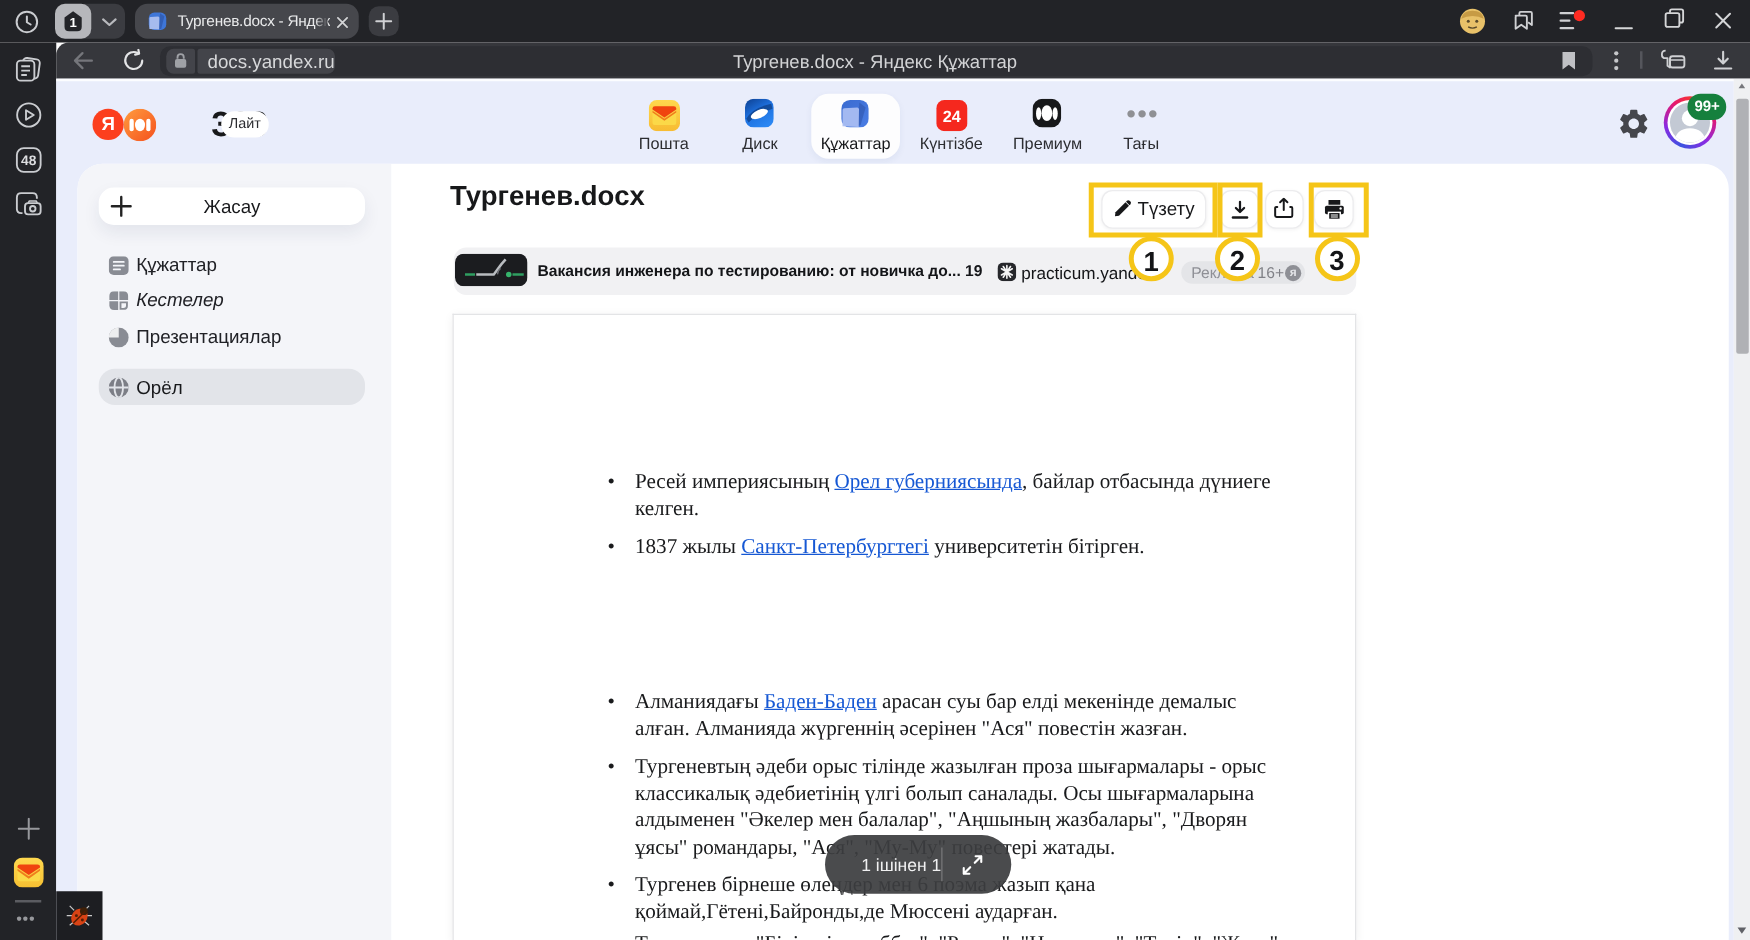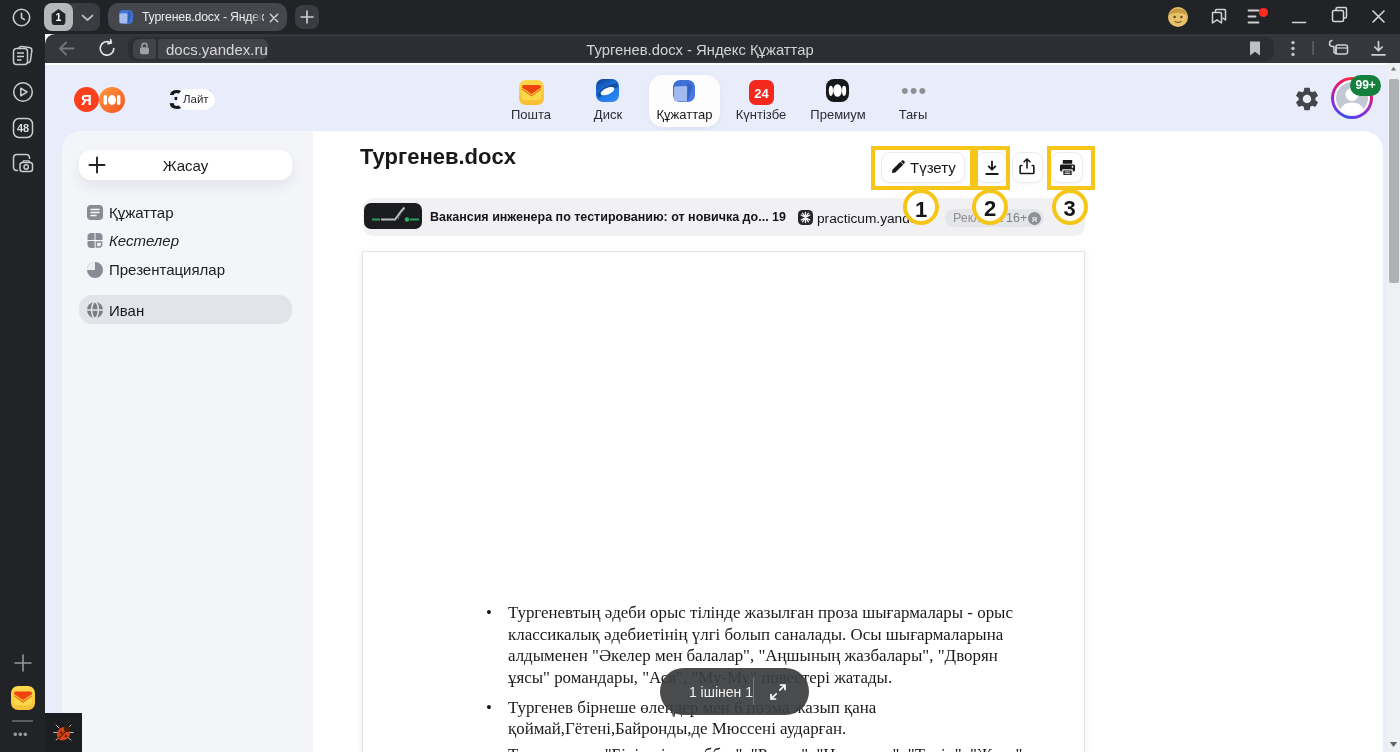--- a/index.html
+++ b/index.html
@@ -238,21 +238,21 @@
 <div class="abs" style="left:109px;top:261px;font-size:15px;color:#202126;">Презентациялар</div>
 
 <div class="abs" style="left:79px;top:295px;width:213px;height:29px;background:#e2e4e9;border-radius:13px;"></div>
 <svg class="abs" style="left:87px;top:302px" width="16" height="16" viewBox="0 0 16 16">
     <circle cx="8" cy="8" r="8" fill="#7c7e86"></circle>
     <g fill="none" stroke="#e2e4e9" stroke-width="1.5">
       <ellipse cx="8" cy="8" rx="3.4" ry="8"></ellipse>
       <path d="M0 8h16"></path>
     </g>
   </svg>
-<div class="abs" style="left:109px;top:302px;font-size:15px;color:#17181b;">Иван</div>
+<div class="abs" style="left:109px;top:302px;font-size:15px;color:#17181b;">Орёл</div>
 
 <div class="abs" style="left:360px;top:144px;font-size:22px;font-weight:bold;color:#17181a;">Тургенев.docx</div>
 
 <div class="abs" style="left:880.5px;top:152px;width:84.5px;height:31px;background:#fff;border:1px solid #ececee;border-radius:9px;box-shadow:0 1px 3px rgba(0,0,0,0.05);"></div>
 <svg class="abs" style="left:891px;top:159px" width="15" height="15" viewBox="0 0 16 16" fill="#17181a">
     <path d="M1.5 11.5 10 3l3 3-8.5 8.5L1 15Z"></path>
     <path d="M11.2 1.8 Q12.4.6 13.8 1.9l.3.3Q15.4 3.6 14.2 4.8l-.7.7-3-3Z"></path>
   </svg>
 <div class="abs" style="left:910px;top:159px;font-size:15px;color:#17181a;">Түзету</div>
 <div class="abs" style="left:976px;top:152px;width:31px;height:31px;background:#fff;border:1px solid #ececee;border-radius:9px;box-shadow:0 1px 3px rgba(0,0,0,0.05);"></div>
@@ -291,20 +291,23 @@
     </g>
   </svg>
 <div class="abs" style="left:817px;top:211px;font-size:13.7px;color:#141518;">practicum.yandex</div>
 <div class="abs" style="left:945px;top:209px;width:99px;height:18px;background:#e4e5e8;border-radius:9px;"></div>
 <div class="abs" style="left:953px;top:211px;font-size:12.5px;color:#8f9096;">Реклама</div>
 <div class="abs" style="left:1006px;top:211px;font-size:12.5px;color:#808187;">16+</div>
 <div class="abs" style="left:1028px;top:211.5px;width:13px;height:13px;border-radius:50%;background:#8e8f95;color:#e4e5e8;font-size:9.5px;text-align:center;line-height:13px;font-weight:bold;">я</div>
 
 <div class="abs" style="left:362px;top:251px;width:723px;height:501px;background:#fff;border:1px solid #e3e4e6;border-bottom:none;box-shadow:0 2px 8px rgba(0,0,0,0.07);"></div>
 <div id="doc" class="abs" style="left:462px;top:251px;width:580px;height:501px;font-family:'Liberation Serif',serif;font-size:16.9px;line-height:21.5px;color:#191a1c;">
+  <div class="bull" style="top:123px;">Ресей империясының <a class="lk">Орел губерниясында</a>, байлар отбасында дүниеге<br>келген.</div>
+  <div class="bull" style="top:174.5px;">1837 жылы <a class="lk">Санкт-Петербургтегі</a> университетін бітірген.</div>
+  <div class="bull" style="top:299px;">Алманиядағы <a class="lk">Баден-Баден</a> арасан суы бар елді мекенінде демалыс<br>алған. Алманияда жүргеннің әсерінен "Ася" повестін жазған.</div>
   <div class="bull" style="top:351px;">Тургеневтың әдеби орыс тілінде жазылған проза шығармалары - орыс<br>классикалық әдебиетінің үлгі болып саналады. Осы шығармаларына<br>алдыменен "Әкелер мен балалар", "Аңшының жазбалары", "Дворян<br>ұясы" романдары, "Ася", "Му-Му" повестері жатады.</div>
   <div class="bull" style="top:445.5px;">Тургенев бірнеше өлеңдер мен 6 поэма жазып қана<br>қоймай,Гётені,Байронды,де Мюссені аударған.</div>
   <div class="bull" style="top:492.5px;">Тургеневтың "Бірінші махаббат", "Рудин", "Накануне", "Түтін", "Жаңа" деген белгілі</div>
 </div>
 <style>
   .lk { color:#1658d4; text-decoration:underline; }
   .bull { position:absolute; left:24px; width:545px; padding-left:22px; }
   .bull::before { content:"•"; position:absolute; left:0; top:0; }
 </style>
 

